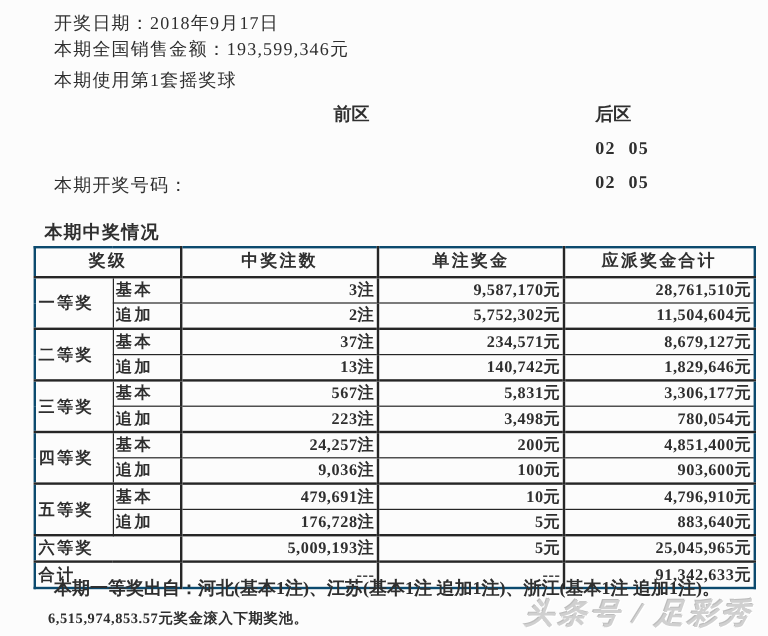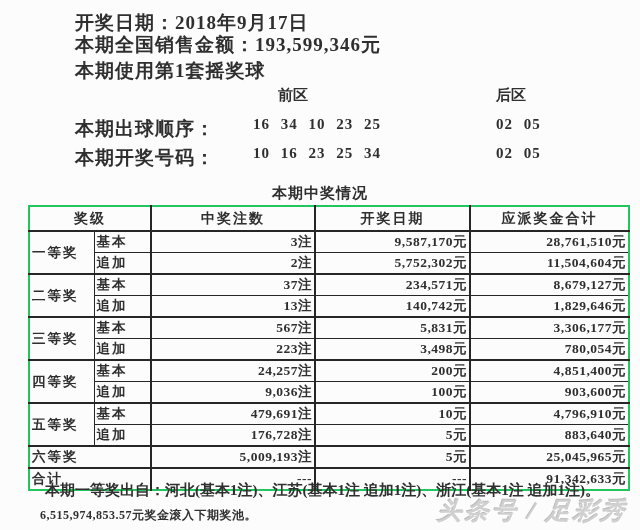--- a/index.html
+++ b/index.html
@@ -5,28 +5,28 @@
   html,body{margin:0;padding:0;background:#f4f4f4;}
   .page{
     position:relative;
     width:640px;height:530px;
     background:#fcfcfc;
     font-family:"Liberation Serif","DejaVu Serif",serif;
     color:#2f2f2f;
     overflow:hidden;
   }
   .abs{position:absolute;white-space:nowrap;}
-  .lbl{font-size:19px;font-weight:bold;letter-spacing:1px;margin-left:30px;}
+  .lbl{font-size:15px;font-weight:normal;letter-spacing:1px;}
   .nums{font-size:15px;font-weight:bold;word-spacing:6px;letter-spacing:1px;}
   .zone{font-size:15px;font-weight:bold;width:48px;text-align:left;}
-  .tbl-title{left:20px;top:184px;width:600px;text-align:center;font-size:15px;font-weight:bold;letter-spacing:1px;}
+  .tbl-title{left:37px;top:184px;width:600px;font-size:15px;font-weight:bold;letter-spacing:1px;}
   table.prize{
     position:absolute;left:28px;top:205px;
     width:600px;border-collapse:collapse;table-layout:fixed;
-    border:2px solid #22c55e;
+    border:2px solid #0c4a6e;
     font-size:13.5px;font-weight:bold;
   }
   table.prize th,table.prize td{
     border:1px solid #262626;
     padding:0 2px;height:20px;line-height:20px;
     overflow:hidden;
   }
   table.prize th{height:23px;line-height:23px;font-size:14px;text-align:center;letter-spacing:2px;}
   td.lvl{text-align:left;letter-spacing:2px;}
   td.sub{letter-spacing:2px;}
@@ -48,43 +48,40 @@
 
 <div class="page">
 
   <div class="abs lbl" style="left:45px;top:10px">开奖日期：2018年9月17日</div>
   <div class="abs lbl" style="left:45px;top:32px">本期全国销售金额：193,599,346元</div>
   <div class="abs lbl" style="left:45px;top:58px">本期使用第1套摇奖球</div>
 
   <div class="abs zone" style="left:278px;top:86px">前区</div>
   <div class="abs zone" style="left:496px;top:86px">后区</div>
 
-  <div class="abs lbl" style="left:45px;top:116px">本期出球顺序：</div>
-  <div class="abs nums" style="left:253px;top:116px">16 34 10 23 25</div>
   <div class="abs nums" style="left:496px;top:116px">02 05</div>
 
   <div class="abs lbl" style="left:45px;top:145px">本期开奖号码：</div>
-  <div class="abs nums" style="left:253px;top:145px">10 16 23 25 34</div>
   <div class="abs nums" style="left:496px;top:145px">02 05</div>
 
   <div class="abs tbl-title">本期中奖情况</div>
 
   <table class="prize">
     <colgroup>
       <col style="width:65px">
         <col style="width:57px">
         <col style="width:164px">
         <col style="width:155px">
         <col style="width:159px">
     </colgroup>
     <thead>
       <tr>
         <th colspan="2">奖级</th>
         <th class="cs">中奖注数</th>
-        <th class="cs">开奖日期</th>
+        <th class="cs">单注奖金</th>
         <th class="cs">应派奖金合计</th>
       </tr>
     </thead>
     <tbody>
       <tr class="grp">
         <td class="lvl" rowspan="2">一等奖</td>
         <td class="sub">基本</td>
         <td class="num cs">3注</td>
         <td class="num cs">9,587,170元</td>
         <td class="num cs">28,761,510元</td>

